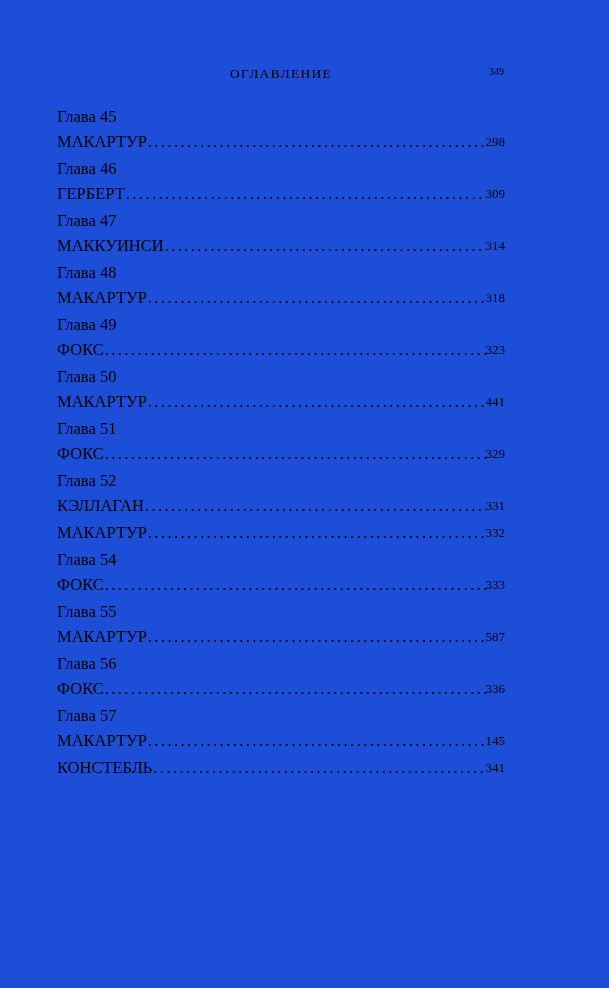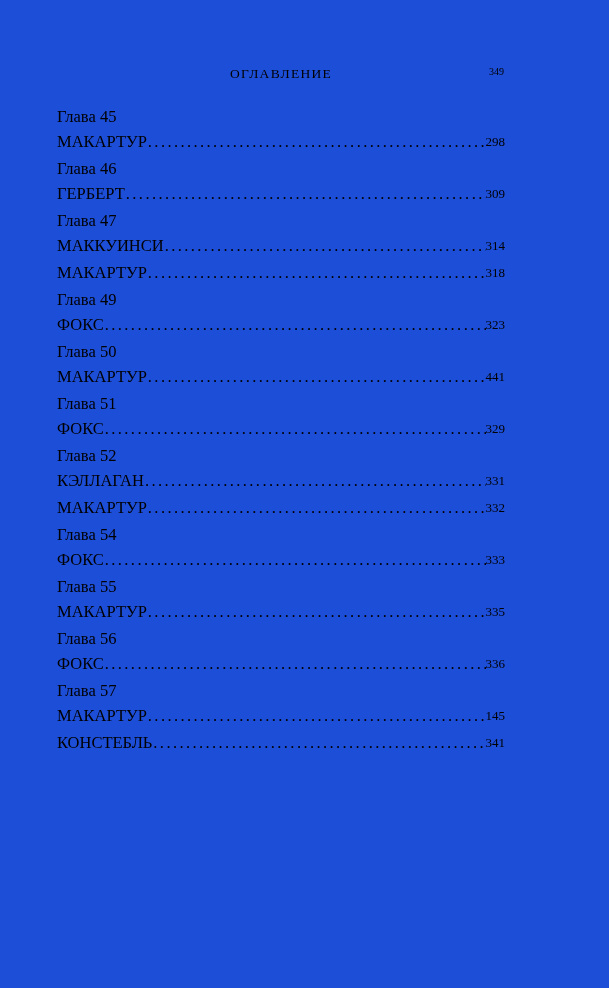--- a/index.html
+++ b/index.html
@@ -115,20 +115,21 @@
       </div>
       <div class="toc-entry">
         <div class="chapter">Глава 47</div>
         <div class="title-row">
           <span class="t-label">МАККУИНСИ</span>
           <span class="leader">.........................................................................................</span>
           <span class="page-num">314</span>
         </div>
       </div>
       <div class="toc-entry">
+        <div class="chapter">Глава 48</div>
         <div class="title-row">
           <span class="t-label">МАКАРТУР</span>
           <span class="leader">.........................................................................................</span>
           <span class="page-num">318</span>
         </div>
       </div>
       <div class="toc-entry">
         <div class="chapter">Глава 49</div>
         <div class="title-row">
           <span class="t-label">ФОКС</span>
@@ -173,21 +174,21 @@
           <span class="t-label">ФОКС</span>
           <span class="leader">.........................................................................................</span>
           <span class="page-num">333</span>
         </div>
       </div>
       <div class="toc-entry">
         <div class="chapter">Глава 55</div>
         <div class="title-row">
           <span class="t-label">МАКАРТУР</span>
           <span class="leader">.........................................................................................</span>
-          <span class="page-num">335</span>
+          <span class="page-num">587</span>
         </div>
       </div>
       <div class="toc-entry">
         <div class="chapter">Глава 56</div>
         <div class="title-row">
           <span class="t-label">ФОКС</span>
           <span class="leader">.........................................................................................</span>
           <span class="page-num">336</span>
         </div>
       </div>

